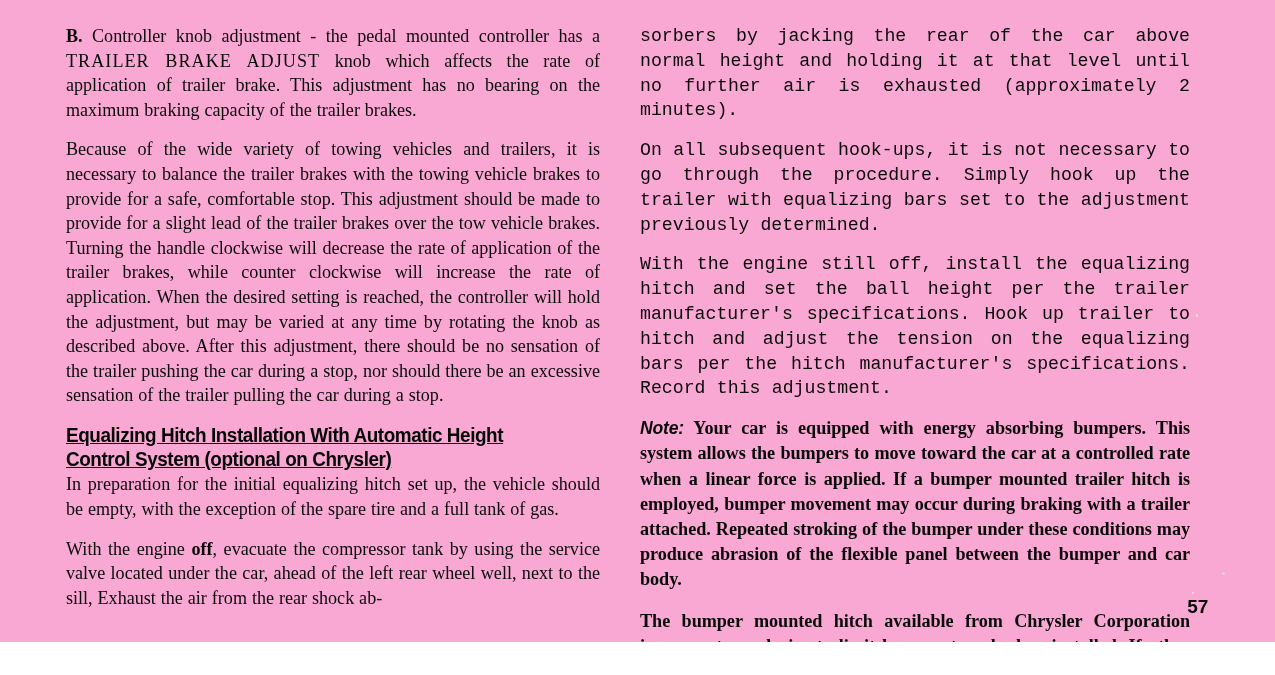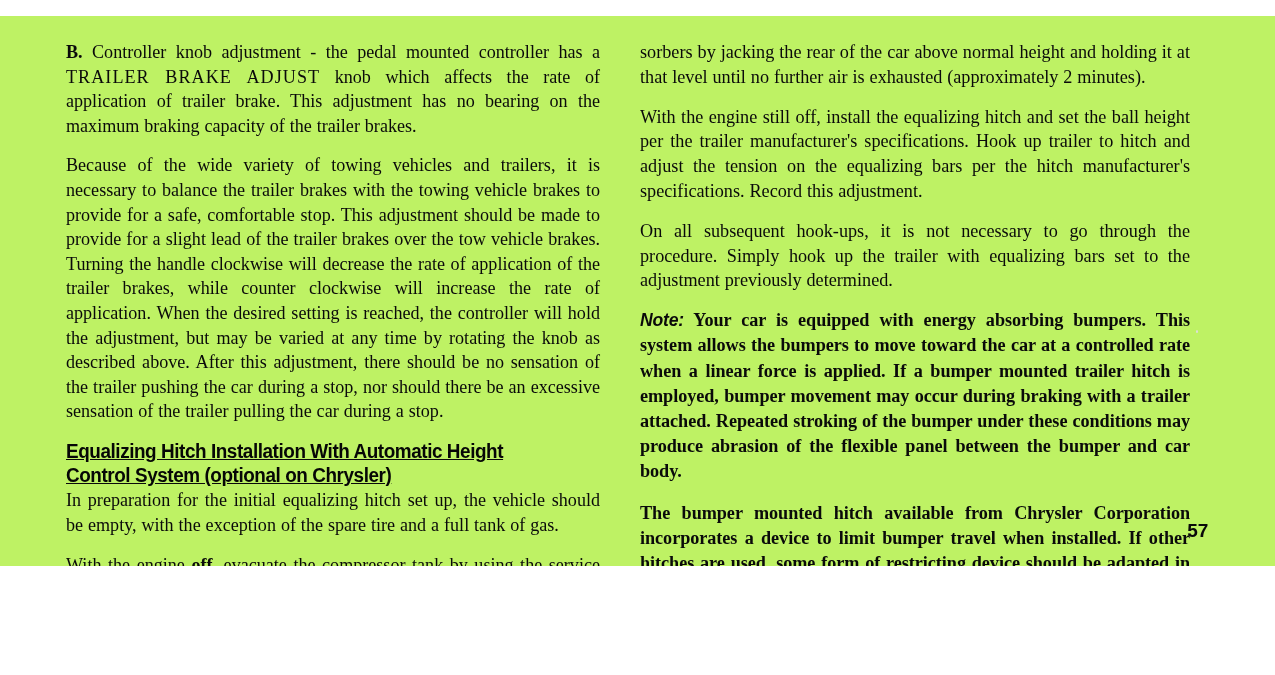--- a/index.html
+++ b/index.html
@@ -4,26 +4,25 @@
 <title>Owner's Manual Page</title>
 <style>
   html, body {
     margin: 0;
     padding: 0;
     background: #ffffff;
   }
   .page {
     position: relative;
     width: 1275px;
-    height: 550px;
-    background: #bef264;
+    height: 642px;
+    background: #f9a8d4;
     overflow: hidden;
     font-family: "Liberation Serif", "DejaVu Serif", serif;
     color: #0a0a0a;
-    margin-top: 16px;
   }
   .columns {
     position: absolute;
     left: 66px;
     top: 24px;
     width: 1124px;
     height: 620px;
     display: flex;
     justify-content: space-between;
   }
@@ -44,20 +43,21 @@
     word-spacing: 0.4px;
     -webkit-hyphens: none;
     hyphens: none;
   }
   p.body:last-child {
     margin-bottom: 0;
   }
   .col-right p.body {
     font-size: 18.2px;
     line-height: 24.8px;
+    font-family: Liberation Mono, monospace;
   }
 
   
   b.lead, b.inline {
     font-weight: bold;
   }
 
   
   .caps {
     letter-spacing: 1.05px;
@@ -148,23 +148,23 @@
       <p class="body">In preparation for the initial equalizing hitch set up, the vehicle should be empty, with the exception of the spare tire and a full tank of gas.</p>
 
       <p class="body"><span>With the engine </span><b class="inline">off</b><span>, evacuate the compressor tank by using the service valve located under the car, ahead of the left rear wheel well, next to the sill, Exhaust the air from the rear shock ab-</span></p>
 
     </div>
 
     <div class="col-right">
 
       <p class="body">sorbers by jacking the rear of the car above normal height and holding it at that level until no further air is exhausted (approximately 2 minutes).</p>
 
+      <p class="body">On all subsequent hook-ups, it is not necessary to go through the procedure. Simply hook up the trailer with equalizing bars set to the adjustment previously determined.</p>
+
       <p class="body">With the engine still off, install the equalizing hitch and set the ball height per the trailer manufacturer's specifications. Hook up trailer to hitch and adjust the tension on the equalizing bars per the hitch manufacturer's specifications. Record this adjustment.</p>
-
-      <p class="body">On all subsequent hook-ups, it is not necessary to go through the procedure. Simply hook up the trailer with equalizing bars set to the adjustment previously determined.</p>
 
       <p class="note"><span class="note-label">Note:</span><span> Your car is equipped with energy absorbing bumpers. This system allows the bumpers to move toward the car at a controlled rate when a linear force is applied. If a bumper mounted trailer hitch is employed, bumper movement may occur during braking with a trailer attached. Repeated stroking of the bumper under these conditions may produce abrasion of the flexible panel between the bumper and car body.</span></p>
 
       <p class="note">The bumper mounted hitch available from Chrysler Corporation incorporates a device to limit bumper travel when installed. If other hitches are used, some form of restricting device should be adapted in order to avoid the condition described above.</p>
 
       <p class="note">For correct tire pressure, refer to the tire and wheel section of this manual.</p>
 
     </div>
 
   </div>

